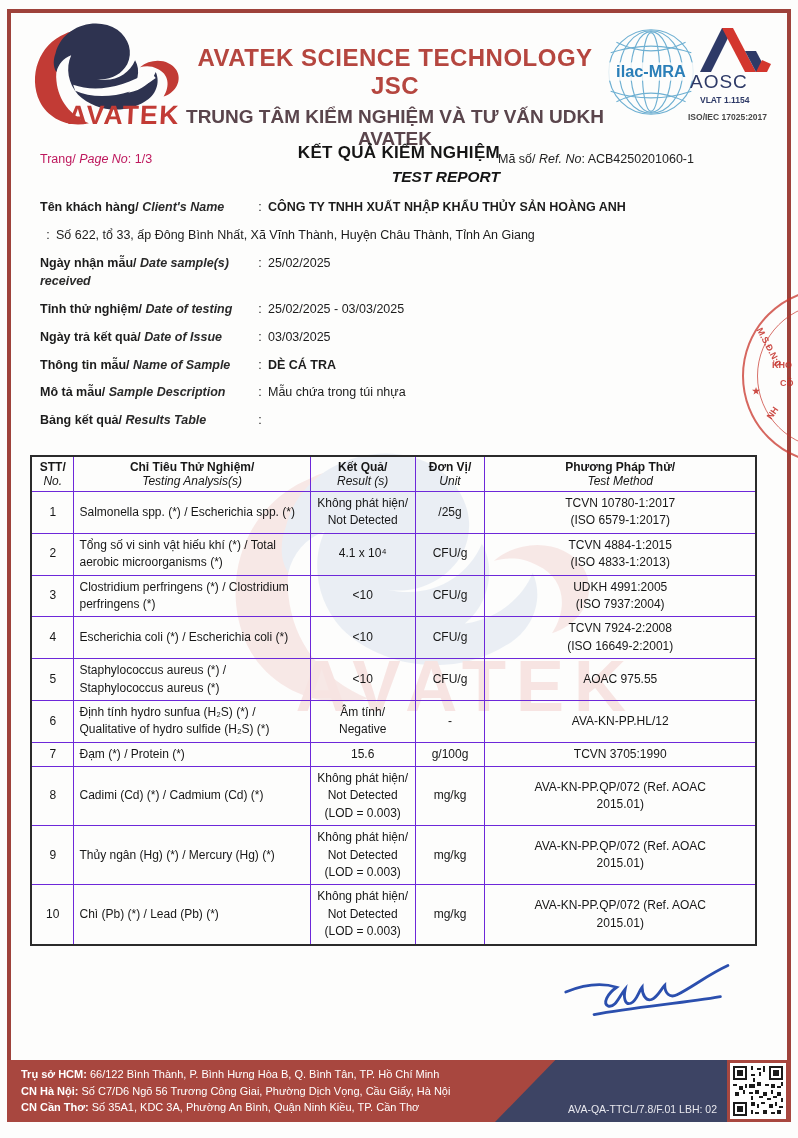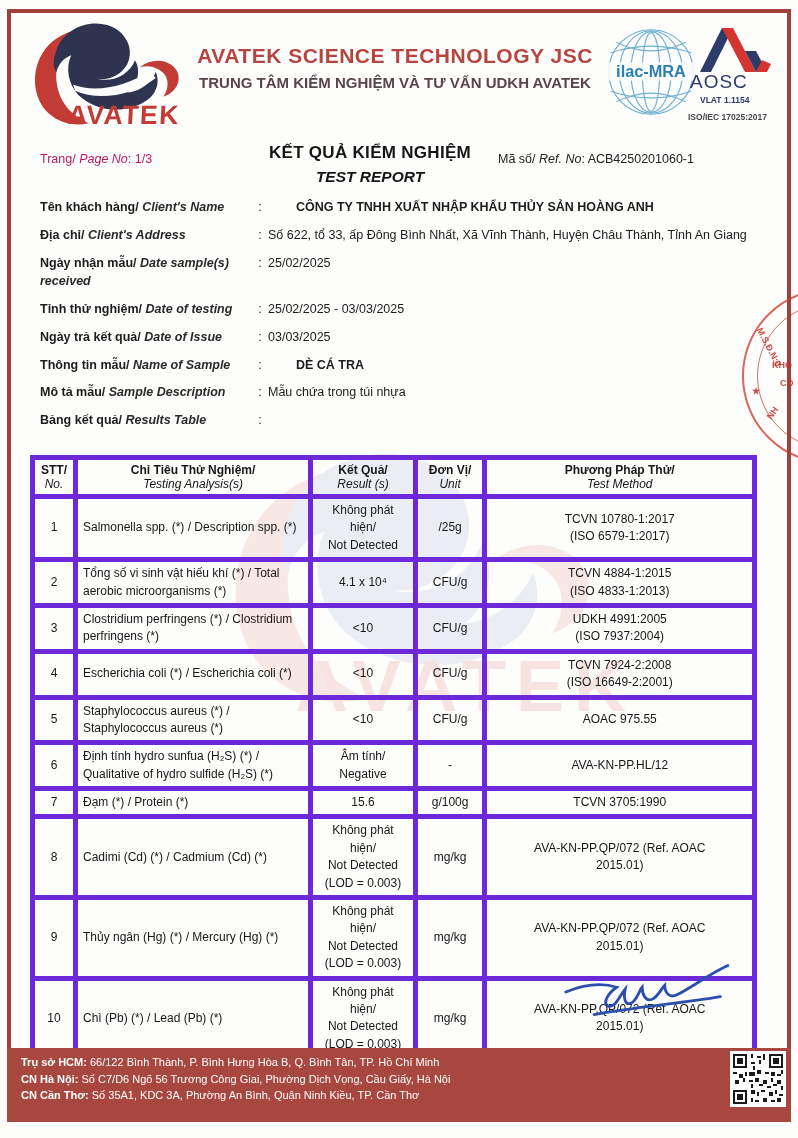--- a/index.html
+++ b/index.html
@@ -3,69 +3,69 @@
 <meta charset="utf-8">
 <style>
   * { margin:0; padding:0; box-sizing:border-box; }
   body { font-family:"Liberation Sans", sans-serif; background:#eceae6; }
   .page { position:relative; width:798px; height:1138px; background:#fdfdfc; overflow:hidden; margin:0 auto; }
   .frame { position:absolute; left:7px; top:9px; right:7px; bottom:16px; border:4px solid #9e423b; }
 
   
   .logo-avatek { position:absolute; left:26px; top:14px; }
   .company-block { position:absolute; left:180px; top:44px; width:430px; text-align:center; }
-  .company-name { font-size:21px; font-weight:bold; color:#b5463f; letter-spacing:.5px; }
-  .center-name { font-size:15px; font-weight:bold; color:#5a454c; margin-top:6px; }
+  .company-name { font-size:24px; font-weight:bold; color:#b5463f; letter-spacing:.5px; }
+  .center-name { font-size:19px; font-weight:bold; color:#5a454c; margin-top:6px; }
   .ilac-logo { position:absolute; left:603px; top:26px; }
   .aosc-logo { position:absolute; left:688px; top:24px; }
   .vlat { position:absolute; left:700px; top:95px; font-size:8.5px; font-weight:bold; color:#2e3a67; }
   .isoiec { position:absolute; left:688px; top:112px; font-size:8.5px; font-weight:bold; color:#474747; }
 
   
   .page-no { position:absolute; left:40px; top:152px; font-size:12.5px; color:#be185d; }
-  .title-block { position:absolute; left:240px; top:143px; width:260px; text-align:center; color:#151515; }
+  .title-block { position:absolute; left:240px; top:143px; width:260px; text-align:right; color:#151515; }
   .title-vi { font-size:17px; font-weight:bold; letter-spacing:.3px; }
   .title-en { font-size:15.5px; font-weight:bold; font-style:italic; margin-top:5px; }
   .ref-no { position:absolute; left:498px; top:152px; font-size:12.5px; color:#222; }
   .it { font-style:italic; }
 
   
   .info { position:absolute; left:40px; top:198px; width:720px; }
   .info-row { display:flex; margin-bottom:9px; font-size:12.5px; color:#1c1c1c; line-height:1.5; }
   .info-label { width:212px; font-weight:bold; }
   .info-label .it { font-weight:bold; color:#2a2a2a; }
   .info-colon { width:16px; text-align:center; flex:none; }
   .info-value { flex:1; }
-  .info-value[data-bold="yes"] { font-weight:bold;margin-left:28px; }
+  .info-value[data-bold="yes"] { font-weight:bold; }
 
   
   .watermark { position:absolute; left:210px; top:430px; opacity:.14; pointer-events:none; }
 
   
   table.results { position:absolute; left:30px; top:455px; width:727px; border-collapse:collapse; font-size:12px; color:#171717; background:transparent; }
-  table.results th, table.results td { border:5px solid #6d28d9; padding:3px 5px; vertical-align:middle; }
+  table.results th, table.results td { border:1px solid #6d28d9; padding:3px 5px; vertical-align:middle; }
   table.results { border:2px solid #2b2b2b; }
   th .h-vi { font-weight:bold; display:block; }
   th .h-en { font-style:italic; font-weight:normal; display:block; }
   td.c-no, td.c-result, td.c-unit, td.c-method { text-align:center; }
   td.c-analysis { text-align:left; padding-left:7px; }
   td.c-result, td.c-method { white-space:pre-line; line-height:1.45; }
   td { line-height:1.45; }
   col.w-no{width:43px;} col.w-analysis{width:237px;} col.w-result{width:105px;} col.w-unit{width:70px;} col.w-method{width:272px;}
 
   
   .stamp { position:absolute; left:742px; top:288px; width:176px; height:176px; border:2.5px solid rgba(200,52,43,.75); border-radius:50%; }
   .stamp-inner { position:absolute; left:13px; top:13px; right:13px; bottom:13px; border:1.5px solid rgba(200,52,43,.7); border-radius:50%; }
   .stamp-frag { position:absolute; color:rgba(195,45,38,.85); font-weight:bold; font-size:9px; white-space:nowrap; }
 
   
   .signature { position:absolute; left:555px; top:958px; }
 
   
-  .footer { position:absolute; left:7px; right:7px; bottom:16px; height:74px; background:#a8473f; }
+  .footer { position:absolute; left:7px; right:7px; bottom:16px; height:62px; background:#a8473f; }
   .addresses { position:absolute; left:14px; top:6px; color:#fff; font-size:11px; line-height:16.5px; }
   .addr-label { font-weight:bold; }
   .navy-block { position:absolute; right:64px; top:0; width:232px; height:100%; background:#3d4464; clip-path:polygon(26% 0, 100% 0, 100% 100%, 0 100%); }
   .doc-code { position:absolute; right:10px; bottom:7px; color:#e8e8ee; font-size:10.5px; }
   .qr-box { position:absolute; right:5px; top:3px; width:56px; height:56px; background:#fff; display:flex; align-items:center; justify-content:center; }
 </style>
 </head>
 <body>
 
 <div class="page">
@@ -133,24 +133,20 @@
       <div class="info-row">
         <div class="info-label">
           <span>Tên khách hàng/</span>
           <span class="it">Client's Name</span>
         </div>
         <div class="info-colon">:</div>
         <div class="info-value" data-bold="yes">CÔNG TY TNHH XUẤT NHẬP KHẨU THỦY SẢN HOÀNG ANH</div>
       </div>
 
       <div class="info-row">
-        <div class="info-label">
-          <span>Địa chỉ/</span>
-          <span class="it">Client's Address</span>
-        </div>
         <div class="info-colon">:</div>
         <div class="info-value" data-bold="no">Số 622, tổ 33, ấp Đông Bình Nhất, Xã Vĩnh Thành, Huyện Châu Thành, Tỉnh An Giang</div>
       </div>
 
       <div class="info-row">
         <div class="info-label">
           <span>Ngày nhận mẫu/</span>
           <span class="it">Date sample(s) received</span>
         </div>
         <div class="info-colon">:</div>
@@ -241,21 +237,21 @@
         <th>
             <span class="h-vi">Phương Pháp Thử/</span>
             <span class="h-en">Test Method</span>
           </th>
       </tr>
     </thead>
     <tbody>
 
         <tr>
           <td class="c-no">1</td>
-          <td class="c-analysis">Salmonella spp. (*) / Description spp. (*)</td>
+          <td class="c-analysis">Salmonella spp. (*) / Escherichia spp. (*)</td>
           <td class="c-result">Không phát hiện/
 Not Detected</td>
           <td class="c-unit">/25g</td>
           <td class="c-method">TCVN 10780-1:2017
 (ISO 6579-1:2017)</td>
         </tr>
 
         <tr>
           <td class="c-no">2</td>
           <td class="c-analysis">Tổng số vi sinh vật hiếu khí (*) / Total aerobic microorganisms (*)</td>
@@ -362,20 +358,23 @@
 
   <div class="footer">
     <div class="addresses">
 
         <div><span class="addr-label">Trụ sở HCM:</span><span> 66/122 Bình Thành, P. Bình Hưng Hòa B, Q. Bình Tân, TP. Hồ Chí Minh</span></div>
 
         <div><span class="addr-label">CN Hà Nội:</span><span> Số C7/D6 Ngõ 56 Trương Công Giai, Phường Dịch Vọng, Cầu Giấy, Hà Nội</span></div>
 
         <div><span class="addr-label">CN Cần Thơ:</span><span> Số 35A1, KDC 3A, Phường An Bình, Quận Ninh Kiều, TP. Cần Thơ</span></div>
       </div>
+    <div class="navy-block">
+      <span class="doc-code">AVA-QA-TTCL/7.8/F.01 LBH: 02</span>
+    </div>
     <div class="qr-box">
       <svg width="50" height="50" viewBox="0 0 25 25" shape-rendering="crispEdges">
         <rect width="25" height="25" fill="#fff"></rect>
         <g fill="#1a1a1a">
           <rect x="0" y="0" width="7" height="7"></rect>
             <rect x="1" y="1" width="5" height="5" fill="#fff"></rect>
             <rect x="2" y="2" width="3" height="3"></rect>
           <rect x="18" y="0" width="7" height="7"></rect>
             <rect x="19" y="1" width="5" height="5" fill="#fff"></rect>
             <rect x="20" y="2" width="3" height="3"></rect>

